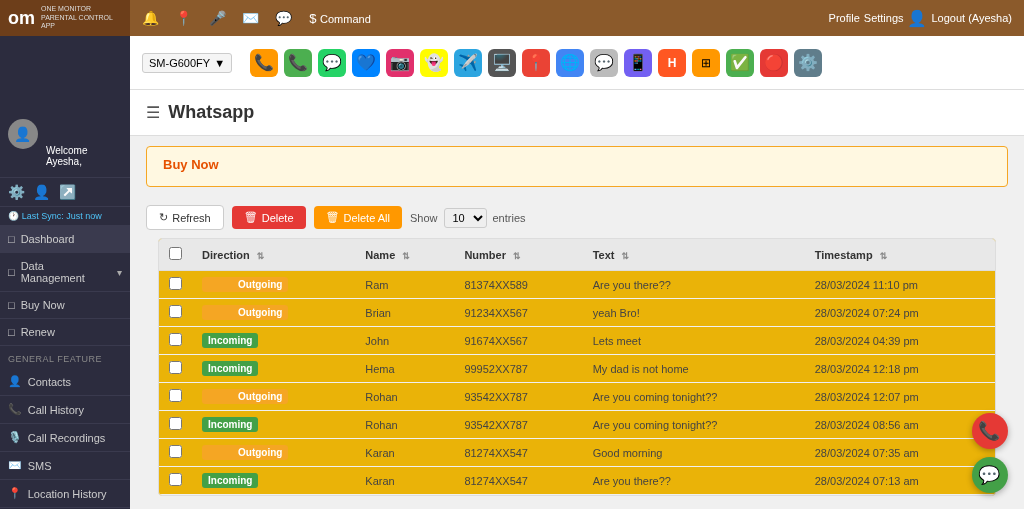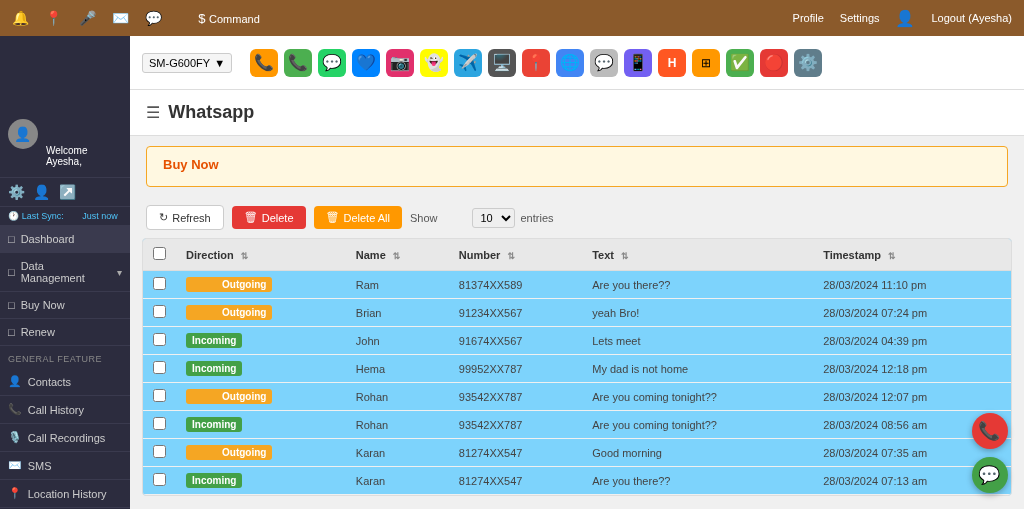--- a/index.html
+++ b/index.html
@@ -1,18 +1,18 @@
 <!DOCTYPE html>
 <html><head>
   <meta charset="utf-8">
   <style>
     * { box-sizing: border-box; margin: 0; padding: 0; }
     body { font-family: Arial, sans-serif; font-size: 12px; background: #f0f0f0; display: flex; flex-direction: column; height: 509px; overflow: hidden; }
     .top-nav-left { display: flex; align-items: center; gap: 16px; }
-    .top-nav-right { display: flex; align-items: center; gap: 16px; }
+    .top-nav-right { display: flex; align-items: center; gap: 4px; }
     .device-select {
       background: #f5f5f5;
       border: 1px solid #ccc;
       border-radius: 3px;
       padding: 3px 6px;
       font-size: 11px;
       cursor: pointer;
       display: flex;
       align-items: center;
       gap: 4px;
@@ -163,27 +163,26 @@
       align-items: center;
       gap: 6px;
       font-size: 11px;
       color: #555;
     }
     .show-select {
       border: 1px solid #ccc;
       border-radius: 3px;
       padding: 2px 4px;
       font-size: 11px;
-      margin-left: 28px;
     }
 
     
     .table-container {
-      margin: 0 12px;
-      background: #7dd3fc;
+      margin: 0 28px;
+      background: #eab308;
       border-radius: 4px;
       overflow: hidden;
       border: 1px solid #ddd;
     }
     table {
       width: 100%;
       border-collapse: collapse;
       font-size: 11px;
     }
     thead tr {
@@ -284,28 +283,32 @@
       align-items: center;
       padding: 0 12px;
       gap: 8px;
       border-bottom: 1px solid #ddd;
     }
   </style>
 </head>
 <body>
 
 <div class="top-row">
+  <div class="top-logo">
+    <div style="color:#fff;font-size:18px;font-weight:bold;">om</div>
+    <div style="color:#ddd;font-size:7px;line-height:1.2;">ONE MONITOR<br>PARENTAL CONTROL APP</div>
+  </div>
   <div class="top-nav-main">
     <div class="top-nav-left">
       <span style="color:#fff;font-size:14px;cursor:pointer;">🔔</span>
       <span style="color:#fff;font-size:14px;cursor:pointer;">📍</span>
       <span style="color:#fff;font-size:14px;cursor:pointer;">🎤</span>
       <span style="color:#fff;font-size:14px;cursor:pointer;">✉️</span>
       <span style="color:#fff;font-size:14px;cursor:pointer;">💬</span>
-      <span style="color:#fff;font-size:13px;cursor:pointer;margin-left:19px;">$ <span style="font-size:11px;">Command</span></span>
+      <span style="color:#fff;font-size:13px;cursor:pointer;">$ <span style="font-size:11px;">Command</span></span>
     </div>
     <div class="top-nav-right">
       <span style="color:#fff;font-size:11px;cursor:pointer;">Profile</span>
       <span style="color:#fff;font-size:11px;cursor:pointer;">Settings</span>
       <span style="color:#fff;font-size:16px;">👤</span>
       <span style="color:#fff;font-size:11px;cursor:pointer;">Logout (Ayesha)</span>
     </div>
   </div>
 </div>
 
@@ -348,21 +351,21 @@
         <div style="font-size:10px;color:#fff;margin-top:45px;">Welcome</div>
         <div style="font-size:10px;color:#fff;">Ayesha,</div>
       </div>
     </div>
     <div class="sidebar-actions">
       <span style="color:#aaa;font-size:14px;cursor:pointer;">⚙️</span>
       <span style="color:#aaa;font-size:14px;cursor:pointer;">👤</span>
       <span style="color:#aaa;font-size:14px;cursor:pointer;">↗️</span>
     </div>
     <div class="sidebar-sync">
-      🕐 <span>Last Sync:</span> <span style="color:#4fc3f7;margin-left:16px;">Just now</span>
+      🕐 <span>Last Sync:</span> <span style="color:#4fc3f7;">Just now</span>
     </div>
 
     <div class="sidebar-menu-item active">
       <span style="font-size:11px;">□</span>
       <span>Dashboard</span>
     </div>
     <div class="sidebar-menu-item">
       <span style="font-size:11px;">□</span>
       <span>Data Management</span>
       <span class="sidebar-expand">▾</span>

